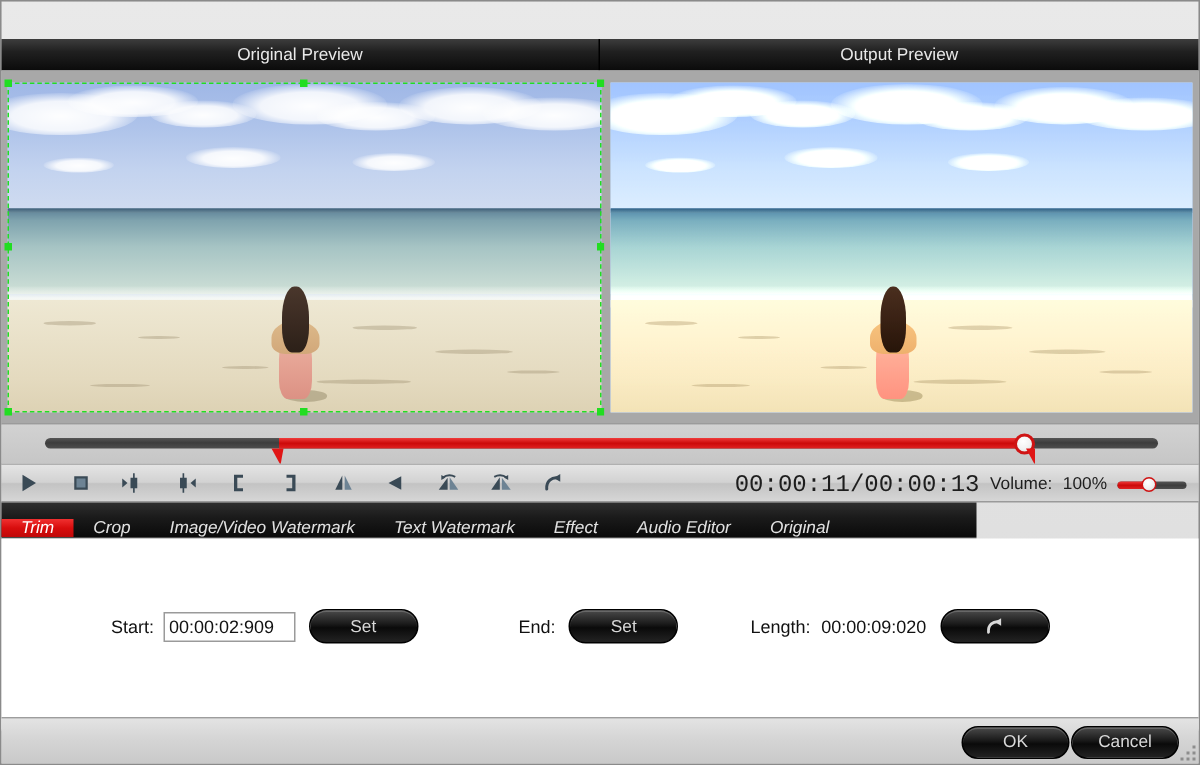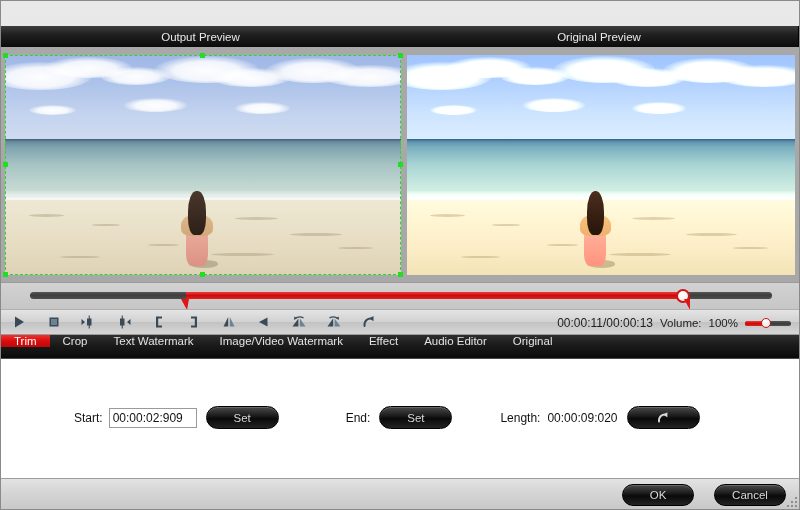--- a/index.html
+++ b/index.html
@@ -201,43 +201,44 @@
   }
   .tb-btn {
     width: 35px; height: 24px; display: flex; align-items: center; justify-content: center;
     cursor: default;
   }
   .tb-btn svg { display: block; }
   .tb-right {
     position: absolute; right: 8px; top: 0; height: 26px;
     display: flex; align-items: center; gap: 7px;
   }
-  .time-text { font-size: 12px; color: #1d1d1d; }
+  .time-text { font-size: 16px; color: #1d1d1d; font-family: Liberation Mono, monospace; }
   .vol-text  { font-size: 11.5px; color: #1d1d1d; }
   .vol-slider {
     position: relative; width: 46px; height: 5px; border-radius: 3px;
     background: linear-gradient(180deg,#565656 0%, #3d3d3d 50%, #4e4e4e 100%);
   }
   .vol-fill {
     position: absolute; left: 0; top: 0; width: 46%; height: 5px; border-radius: 3px 0 0 3px;
     background: linear-gradient(180deg,#ef3b3b 0%, #cc0a0a 50%, #e02222 100%);
   }
   .vol-knob {
     position: absolute; left: 46%; top: -2.5px; width: 10px; height: 10px; margin-left: -5px;
     border-radius: 50%;
     background: radial-gradient(circle at 40% 32%, #ffffff 0%, #f0f0f0 55%, #d4d4d4 100%);
     border: 1.5px solid #cf1414;
   }
 
   
   .tabs {
-    position: absolute; left: 0; top: 334px; width: 798px; height: 24px;
+    position: absolute; left: 0; top: 334px; width: 650px; height: 24px;
     background: linear-gradient(180deg,#2e2e2e 0%, #1a1a1a 45%, #0a0a0a 100%);
-    display: flex; align-items: flex-start;
+    display: flex; align-items: flex-end;
     border-bottom: 1px solid #4a4a4a;
+    font-style: italic;
   }
   .tab {
     display: flex; align-items: center; justify-content: center;
     padding: 0 13px; font-size: 11.5px; color: #e2e2e2; cursor: default;
     white-space: nowrap;
   }
   .tab.active {
     background: linear-gradient(180deg,#f03030 0%, #d80d0d 50%, #c00808 100%);
     color: #ffffff; font-weight: normal;
   }
@@ -269,38 +270,38 @@
   .pill.set { width: 73px; }
   .pill.reset { width: 73px; }
 
   
   .footer {
     position: absolute; left: 0; bottom: 0; width: 798px; height: 31px;
     background: linear-gradient(180deg,#e3e3e3 0%, #d5d5d5 45%, #c9c9c9 100%);
     border-top: 1px solid #9d9d9d;
   }
   .footer .pill { position: absolute; top: 5px; height: 22px; }
-  .pill.ok     { right: 105px; width: 72px; }
+  .pill.ok     { right: 86px; width: 72px; }
   .pill.cancel { right: 13px; width: 72px; }
   .resize-grip {
     position: absolute; right: 2px; bottom: 2px; width: 12px; height: 12px;
   }
   .resize-grip i {
     position: absolute; width: 2px; height: 2px; background: #8d8d8d;
   }
 </style>
 </head>
 <body>
 
 <div id="app">
 
 
   <div class="preview-headers">
+    <div class="preview-hdr left">Original Preview</div>
     <div class="preview-hdr right">Output Preview</div>
-    <div class="preview-hdr left">Original Preview</div>
   </div>
 
   <div class="stage">
 
     <div class="pane left">
       <div class="video">
         <div class="sky"></div>
         <div class="clouds">
           <div class="cloud" style="left:-4%;top:8%;width:26%;height:34%"></div>
           <div class="cloud" style="left:10%;top:2%;width:22%;height:26%"></div>
@@ -467,22 +468,22 @@
       <div class="vol-slider">
         <div class="vol-fill"></div>
         <div class="vol-knob"></div>
       </div>
     </div>
   </div>
 
   <div class="tabs">
     <div class="tab active">Trim</div>
     <div class="tab">Crop</div>
+    <div class="tab">Image/Video Watermark</div>
     <div class="tab">Text Watermark</div>
-    <div class="tab">Image/Video Watermark</div>
     <div class="tab">Effect</div>
     <div class="tab">Audio Editor</div>
     <div class="tab">Original</div>
   </div>
 
   <div class="panel">
     <div class="trim-row">
       <span class="lbl" style="margin-left:73px">Start:</span>
       <input class="tfield" style="margin-left: 6px;" value="00:00:02:909">
       <div class="pill set" style="margin-left:9px">Set</div>

